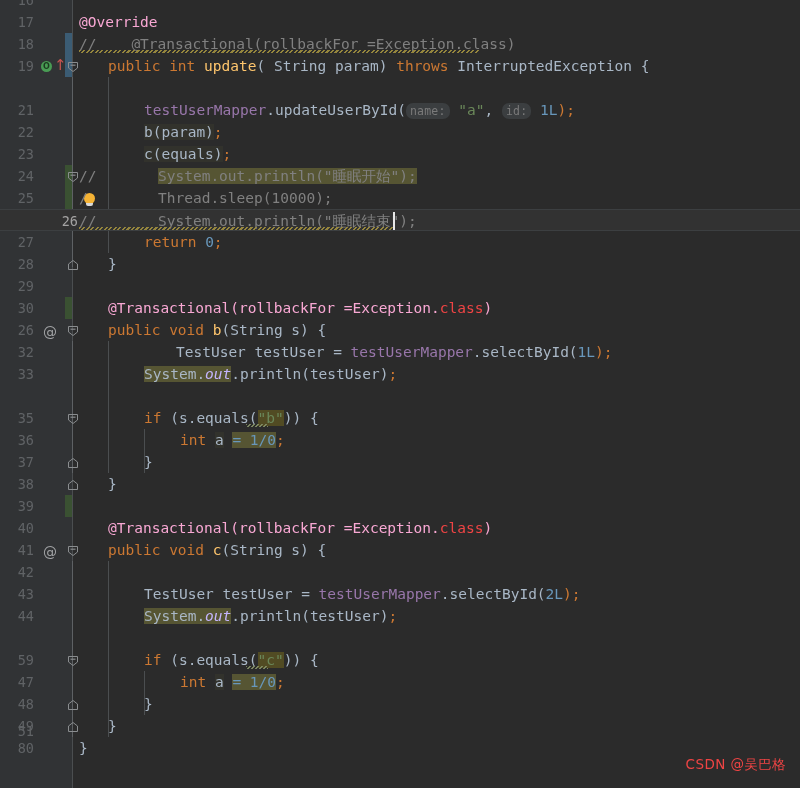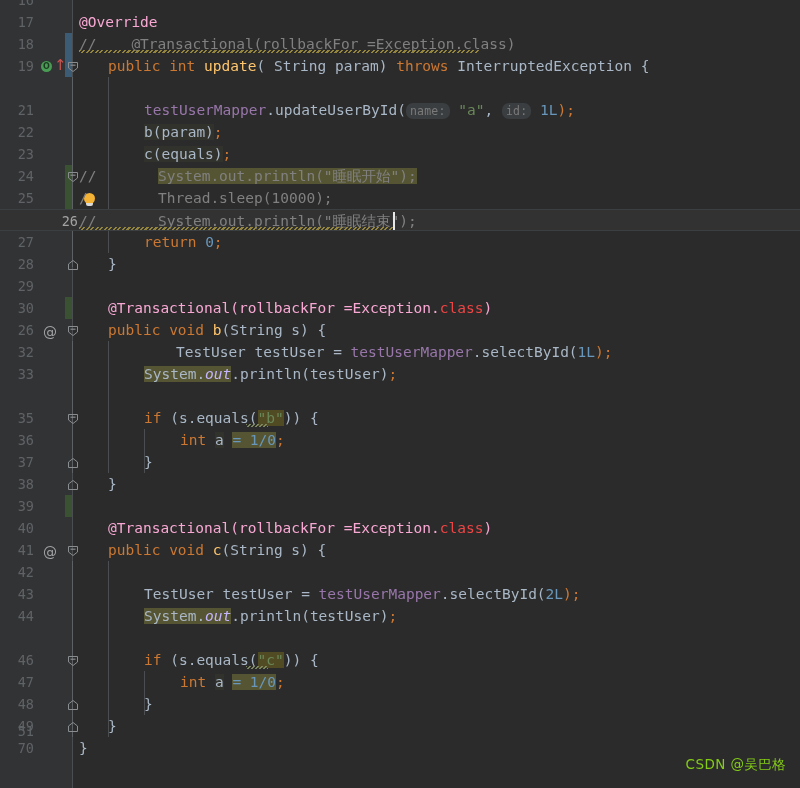--- a/index.html
+++ b/index.html
@@ -198,21 +198,21 @@
   .indent {
     position: absolute;
     width: 1px;
     background: #4b4e50;
   }
 
   
   .watermark {
     position: absolute;
     right: 14px; bottom: 14px;
-    color: #84cc16;
+    color: #ef4444;
     font-family: "DejaVu Sans", "Liberation Sans", sans-serif;
     font-size: 13.5px;
     letter-spacing: .4px;
   }
 </style>
 </head>
 <body>
 
 <div id="editor">
 
@@ -449,42 +449,42 @@
     <span class="code" style="left:144px;"><span class="plain">TestUser testUser = </span><span class="fld">testUserMapper</span><span class="plain">.selectById(</span><span class="num">2L</span><span class="semi">);</span></span>
   </div>
 
   <div class="row" style="top:605px;">
     <span class="lineno">44</span>
     <span class="code" style="left:144px;"><span class="plain hl2">System.</span><span class="fld-i hl2">out</span><span class="plain">.println(testUser)</span><span class="semi">;</span></span>
   </div>
 
 
   <div class="row" style="top:649px;">
-    <span class="lineno">46</span>
+    <span class="lineno">59</span>
     <span class="code" style="left:144px;"><span class="kw">if</span><span class="plain"> (s.equals(</span><span class="str hl3">"c"</span><span class="plain">)) {</span></span>
     <div class="wavy sm" style="left:246px;top:17px;width:22px;"></div>
   </div>
 
   <div class="row" style="top:671px;">
     <span class="lineno">47</span>
     <span class="code" style="left:180px;"><span class="kw">int</span><span> </span><span class="plain hl">a</span><span> </span><span class="num hl2">= 1/0</span><span class="semi">;</span></span>
   </div>
 
   <div class="row" style="top:693px;">
     <span class="lineno">48</span>
     <span class="code" style="left:144px;"><span class="plain">}</span></span>
   </div>
 
   <div class="row" style="top:715px;">
     <span class="lineno">49</span>
     <span class="code" style="left:108px;"><span class="plain">}</span></span>
   </div>
 
   <div class="row" style="top:737px;">
-    <span class="lineno">70</span>
+    <span class="lineno">80</span>
     <span class="code" style="left:79px;"><span class="plain">}</span></span>
   </div>
 
   <div class="row" style="top:720px;">
     <span class="lineno">51</span>
   </div>
 
   <div class="watermark">CSDN @吴巴格</div>
 
 </div>

